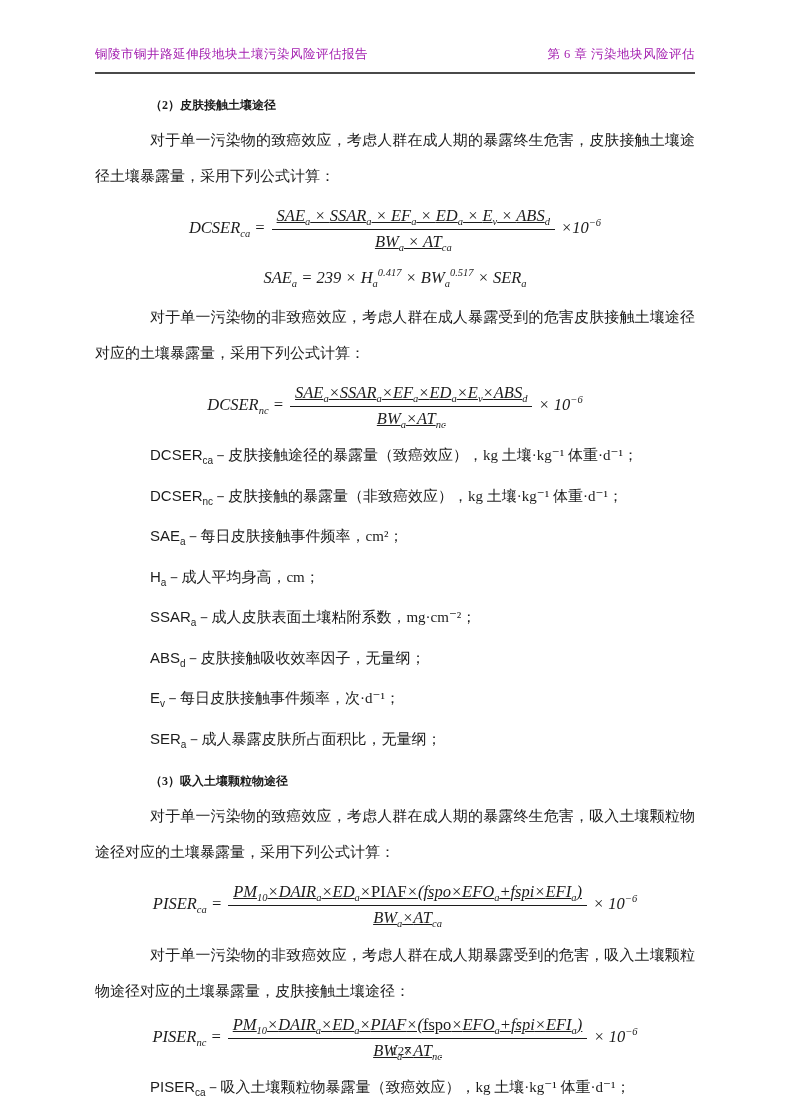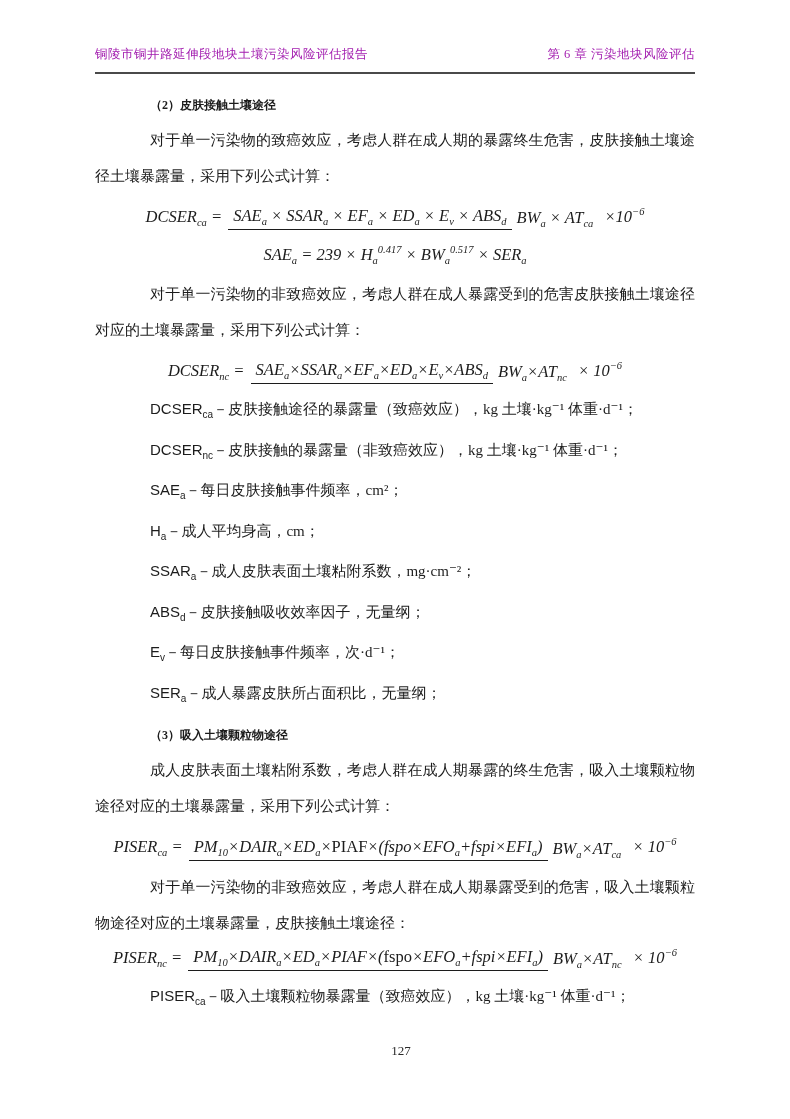--- a/index.html
+++ b/index.html
@@ -48,23 +48,25 @@
   .formula {
     text-align: center;
     font-size: 16.5px;
     font-style: italic;
     margin: 10px 0 6px 0;
     white-space: nowrap;
   }
   .formula.frac-formula { margin: 12px 0 8px 0; }
   .frac {
     display: inline-flex;
+    flex-direction: column;
     vertical-align: middle;
     text-align: center;
     margin: 0 2px;
+    text-decoration: underline;
   }
   .frac .num { border-bottom: 1.2px solid #1c1c1c; padding: 0 5px 2px 5px; }
   .frac .den { padding: 2px 5px 0 5px; }
   .tok-i { font-style: italic; }
   .tok-r { font-style: normal; }
   .tok-sub { font-style: italic; font-size: 10.5px; vertical-align: -4px; }
   .tok-sup { font-style: italic; font-size: 10.5px; vertical-align: 7px; }
   
   .def-row {
     font-size: 15px;
@@ -127,21 +129,21 @@
     <div class="def-row"><span class="def-term"><span>SAE</span><sub class="def-sub">a</sub></span><span class="def-desc">－每日皮肤接触事件频率，cm²；</span></div>
     <div class="def-row"><span class="def-term"><span>H</span><sub class="def-sub">a</sub></span><span class="def-desc">－成人平均身高，cm；</span></div>
     <div class="def-row"><span class="def-term"><span>SSAR</span><sub class="def-sub">a</sub></span><span class="def-desc">－成人皮肤表面土壤粘附系数，mg·cm⁻²；</span></div>
     <div class="def-row"><span class="def-term"><span>ABS</span><sub class="def-sub">d</sub></span><span class="def-desc">－皮肤接触吸收效率因子，无量纲；</span></div>
     <div class="def-row"><span class="def-term"><span>E</span><sub class="def-sub">v</sub></span><span class="def-desc">－每日皮肤接触事件频率，次·d⁻¹；</span></div>
     <div class="def-row"><span class="def-term"><span>SER</span><sub class="def-sub">a</sub></span><span class="def-desc">－成人暴露皮肤所占面积比，无量纲；</span></div>
   </div>
 
   <h2 class="sec-heading" style="margin-top:4px;">（3）吸入土壤颗粒物途径</h2>
 
-  <p class="para">成人皮肤表面土壤粘附系数，考虑人群在成人期暴露的终生危害，吸入土壤颗粒物途径对应的土壤暴露量，采用下列公式计算：</p>
+  <p class="para">对于单一污染物的致癌效应，考虑人群在成人期的暴露终生危害，吸入土壤颗粒物途径对应的土壤暴露量，采用下列公式计算：</p>
 
   <div class="formula frac-formula">
     <span><span class="tok-i">PISER</span><span class="tok-sub">ca</span><span class="tok-i"> = </span></span><span class="frac">
         <span class="num"><span class="tok-i">PM</span><span class="tok-sub">10</span><span class="tok-i">×</span><span class="tok-i">DAIR</span><span class="tok-sub">a</span><span class="tok-i">×</span><span class="tok-i">ED</span><span class="tok-sub">a</span><span class="tok-i">×</span><span class="tok-r">PIAF</span><span class="tok-i">×(</span><span class="tok-i">fspo</span><span class="tok-i">×</span><span class="tok-i">EFO</span><span class="tok-sub">a</span><span class="tok-i">+</span><span class="tok-i">fspi</span><span class="tok-i">×</span><span class="tok-i">EFI</span><span class="tok-sub">a</span><span class="tok-i">)</span></span>
         <span class="den"><span class="tok-i">BW</span><span class="tok-sub">a</span><span class="tok-i">×</span><span class="tok-i">AT</span><span class="tok-sub">ca</span></span>
       </span><span><span class="tok-i"> × 10</span><span class="tok-sup">−6</span></span>
   </div>
 
   <p class="para">对于单一污染物的非致癌效应，考虑人群在成人期暴露受到的危害，吸入土壤颗粒物途径对应的土壤暴露量，皮肤接触土壤途径：</p>
 

